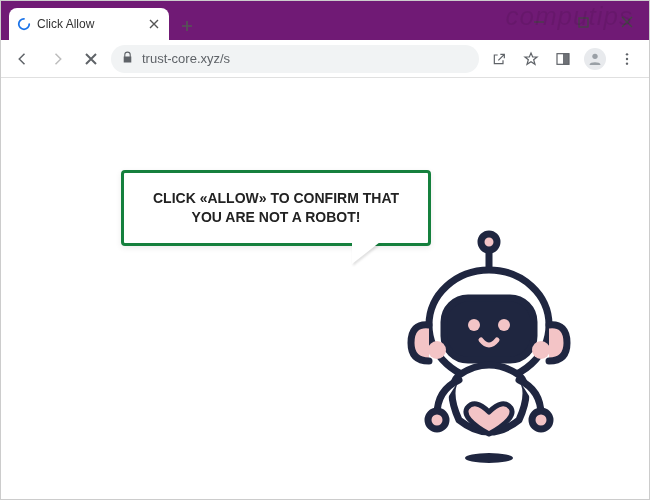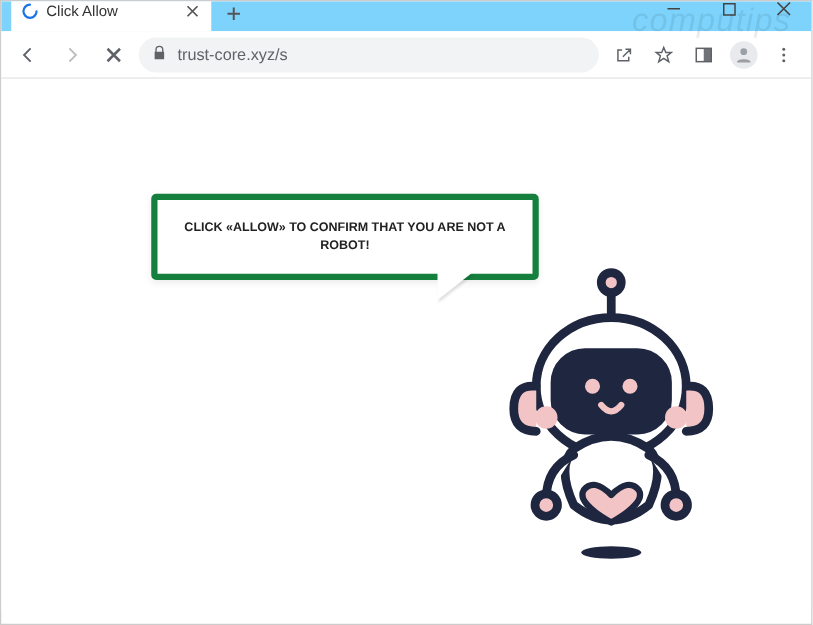--- a/index.html
+++ b/index.html
@@ -7,22 +7,22 @@
     width: 650px;
     height: 500px;
     font-family: -apple-system, BlinkMacSystemFont, "Segoe UI", Arial, sans-serif;
     background: #fff;
     border: 1px solid #ccc;
     overflow: hidden;
     position: relative;
   }
   
   .titlebar {
-    height: 24px;
-    background: #7dd3fc;
+    height: 39px;
+    background: #701a75;
     display: flex;
     align-items: flex-end;
   }
   .tab {
     height: 32px;
     background: #fff;
     border-radius: 8px 8px 0 0;
     margin-left: 8px;
     padding: 0 8px;
     display: flex;
@@ -135,27 +135,27 @@
     height: calc(500px - 36px - 38px);
     background:#fff;
   }
   .speech-wrap {
     position: absolute;
     left: 120px;
     top: 92px;
   }
   .bubble {
     background: #fff;
-    border: 5px solid #15803d;
+    border: 3px solid #15803d;
     box-shadow: 0 2px 6px rgba(0,0,0,0.08);
     border-radius: 4px;
     padding: 16px 20px;
     width: 310px;
     font-weight: 700;
-    font-size: 10px;
+    font-size: 14px;
     color:#222;
     text-align:center;
     line-height:1.35;
     position: relative;
   }
   .bubble-tail {
     position:absolute;
     right: 48px;
     bottom: -21px;
     width: 0;height:0;

